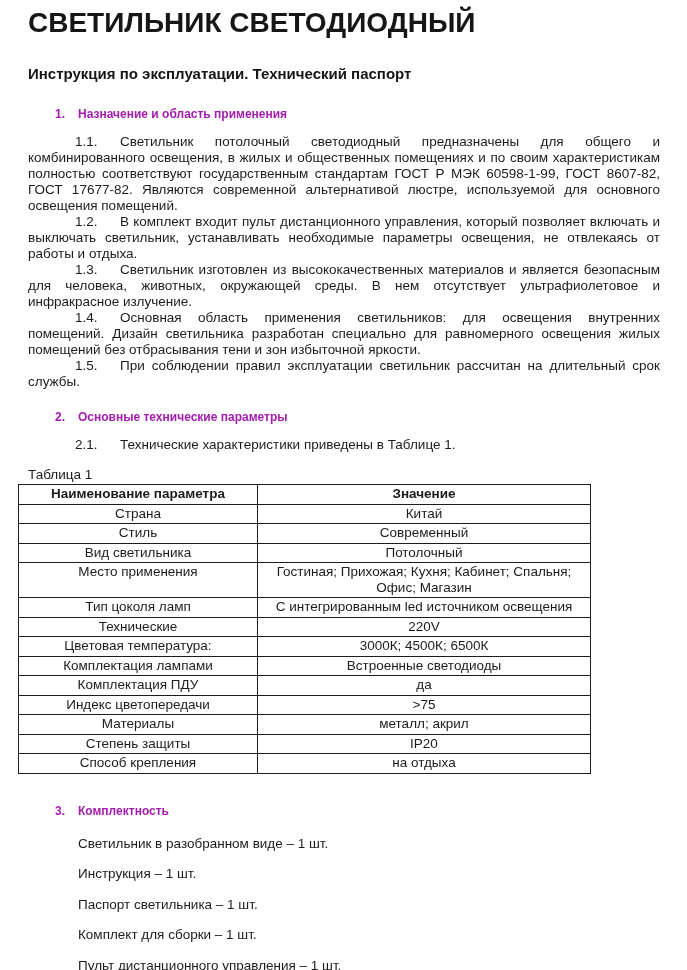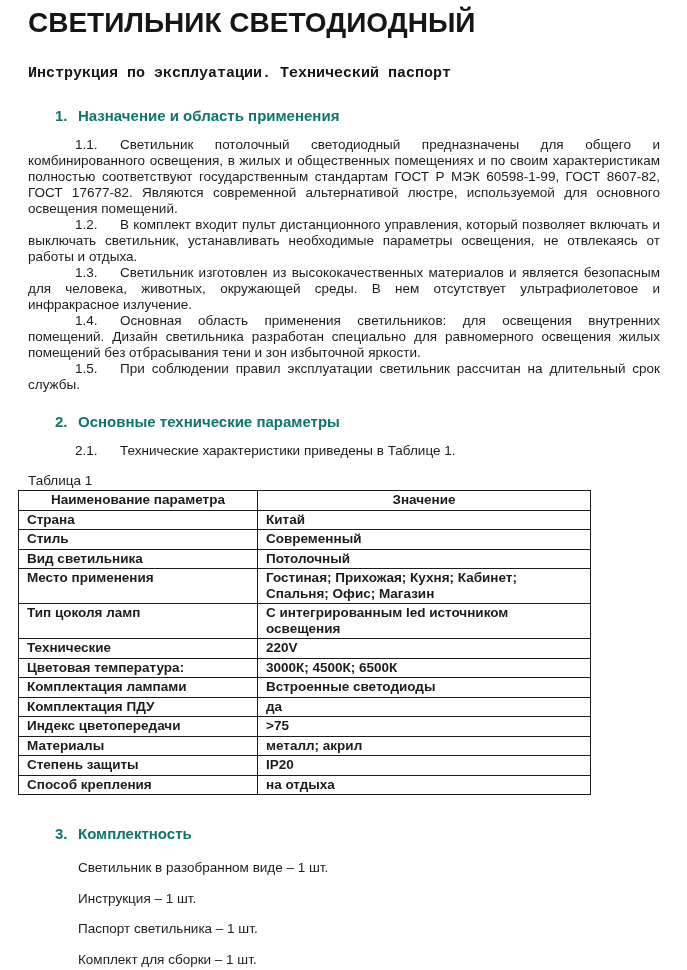--- a/index.html
+++ b/index.html
@@ -22,27 +22,26 @@
     line-height: 34px;
     margin: 0;
     letter-spacing: 0;
     color: #161616;
   }
   .doc-subtitle {
     font-size: 15px;
     font-weight: bold;
     margin-top: 25px;
     color: #161616;
-    font-family: Liberation Mono, monospace;
   }
   .section-heading {
-    font-size: 15px;
+    font-size: 12px;
     font-weight: bold;
     margin: 0 0 0 27px;
-    color: #0f766e;
+    color: #a21caf;
   }
   .section-heading .sec-num {
     display: inline-block;
     width: 23px;
   }
   .s1-heading { margin-top: 25px; }
   .s2-heading { margin-top: 20px; }
   .s3-heading { margin-top: 30px; }
   .s4-heading { margin-top: 30px; }
   .para-block { margin-top: 13px; }
@@ -75,21 +74,21 @@
     border: 1.5px solid #1c1c1c;
     padding: 1px 8px 2px 8px;
     line-height: 15.5px;
     vertical-align: top;
   }
   table.params th {
     font-weight: bold;
     text-align: center;
   }
   table.params th.col-name { width: 222px; }
-  table.params td { text-align: left; font-weight: bold; }
+  table.params td { text-align: center; }
   .kit-list {
     margin-top: 17px;
     margin-left: 50px;
     font-size: 13.5px;
     line-height: 18.5px;
   }
   .kit-item { white-space: nowrap; margin-top: 12px; }
 </style>
 </head>
 <body>

